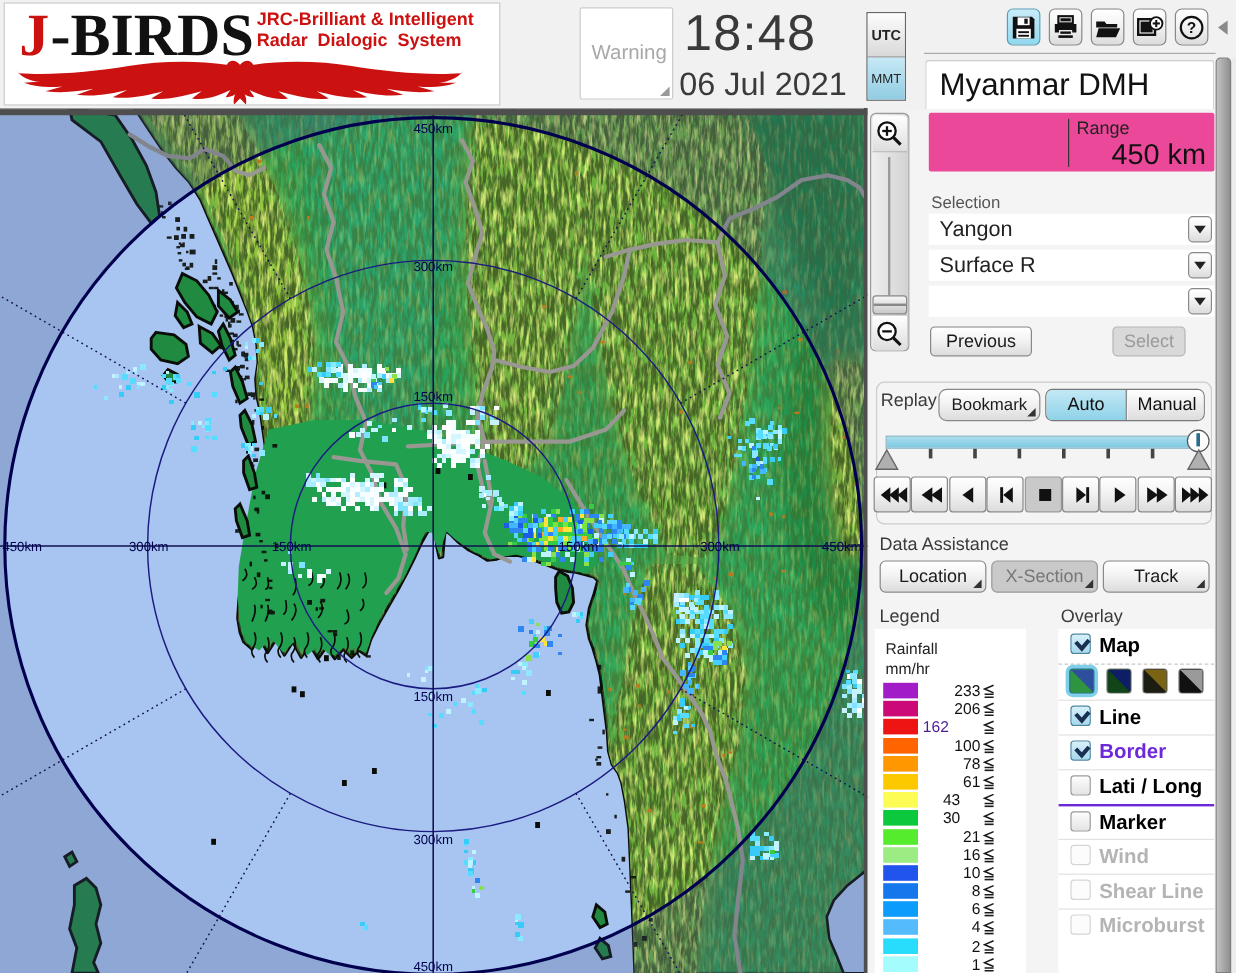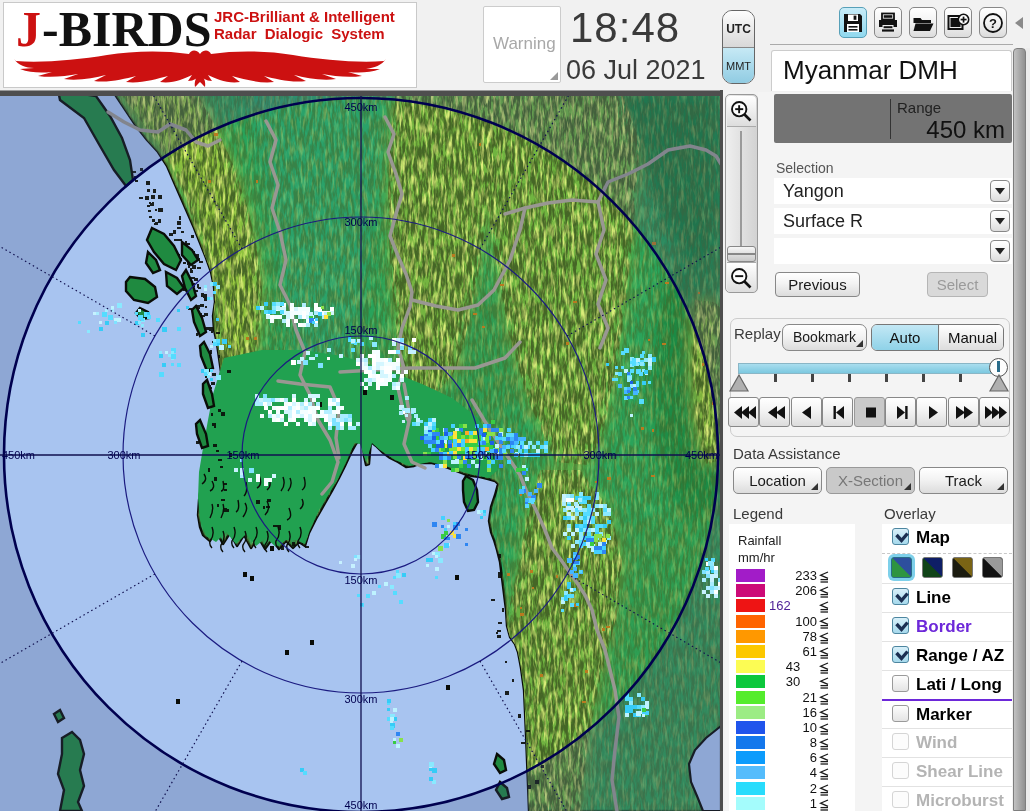--- a/index.html
+++ b/index.html
@@ -30,21 +30,21 @@
 </svg>
 </div>
 <div class="abs" style="left:483px;top:6px;width:78px;height:77px;background:#fff;border:1px solid #ccc;border-radius:2px">
   <span class="abs" style="left:9px;top:27px;font-size:17px;color:#a8a8a8">Warning</span>
   <svg width="10" height="10" viewBox="0 0 10 10" style="position:absolute;right:1px;bottom:1px">
       <polygon points="9,1 9,9 1,9" fill="#999"></polygon>
     </svg>
 </div>
 <div class="abs" style="left:570px;top:4px;width:135px;height:42px;font-size:42px;color:#3a3a3a;letter-spacing:1px">18:48</div>
 <div class="abs" style="left:566px;top:55px;width:150px;height:28px;font-size:27px;color:#3a3a3a">06 Jul 2021</div>
-<div class="abs" style="left:722px;top:10px;width:33px;height:74px;border:1px solid #666;border-radius:10px;overflow:hidden">
+<div class="abs" style="left:722px;top:10px;width:33px;height:74px;border:1px solid #666;border-radius:0;overflow:hidden">
   <div class="abs" style="left:0;top:0;width:31px;height:37px;background:linear-gradient(180deg,#fdfdfd,#d8d8d8);border-bottom:1px solid #888;text-align:center"><span style="font-size:12px;font-weight:bold;color:#222;line-height:37px">UTC</span></div>
   <div class="abs" style="left:0;top:37px;width:31px;height:36px;background:linear-gradient(180deg,#c6e9f5,#8fcbe2);text-align:center"><span style="font-size:11px;font-weight:normal;color:#222;line-height:36px">MMT</span></div>
 </div>
 
 <div class="btn" style="left:839px;top:7px;width:28px;height:31px;background:linear-gradient(180deg,#c8ecf8,#90d8ee);border-color:#57a0b8;padding-top:4px"><svg width="22" height="22" viewBox="0 0 22 22">
       <g>
         <path d="M2 2 h16 l2 2 v16 h-18 z" fill="#111"></path>
         <rect x="6" y="2.5" width="10" height="6.5" fill="#fff"></rect>
         <rect x="11.6" y="3.6" width="2.8" height="4.2" fill="#111"></rect>
         <rect x="5" y="12" width="12" height="8" fill="#fff"></rect>
@@ -1455,21 +1455,21 @@
   <div class="abs" style="left:1px;top:167px;width:29px;height:30px;background:linear-gradient(180deg,#fff,#ddd);border-top:1px solid #aaa;border-radius:0 0 4px 4px;padding:3px 0 0 2px"><svg width="26" height="26" viewBox="0 0 26 26">
         <circle cx="10.2" cy="10.2" r="7.2" fill="#fdfdfd" stroke="#111" stroke-width="1.9"></circle>
         <rect x="6.2" y="9.2" width="8" height="1.9" fill="#111"></rect>
         <line x1="15.5" y1="15.5" x2="21.5" y2="21.5" stroke="#111" stroke-width="2.6"></line>
       </svg></div>
 </div>
 
 <div class="abs" style="left:758px;top:92px;width:272px;height:719px;background:#f4f4f4"></div>
 <div class="abs" style="left:725px;top:293px;width:33px;height:518px;background:#f4f4f4"></div>
 
-<div class="abs" style="left:774px;top:94px;width:238px;height:49px;background:#737373;border-radius:2px">
+<div class="abs" style="left:774px;top:94px;width:238px;height:49px;background:#ec4899;border-radius:2px">
   <div class="abs" style="left:116px;top:5px;width:1px;height:40px;background:#333"></div>
   <span class="abs" style="left:123px;top:5px;font-size:15px;color:#222">Range</span>
   <span class="abs" style="right:7px;top:22px;font-size:24px;color:#111">450 km</span>
 </div>
 <span class="abs" style="left:776px;top:160px;font-size:14px;color:#555">Selection</span>
 <div class="abs" style="left:774px;top:178px;width:238px;height:26px;background:#fff">
   <span class="abs" style="left:9px;top:3px;font-size:18px;color:#222">Yangon</span>
   <div class="btn" style="left:216px;top:2px;width:20px;height:22px;border-radius:4px"><svg width="10" height="7" viewBox="0 0 10 7" style="margin-top:7px">
         <polygon points="0,0 10,0 5,6.5" fill="#222"></polygon>
       </svg></div>
@@ -1808,26 +1808,20 @@
           </svg></span></span>
       <span style="position:absolute;left:34px;top:4px;font-size:17px;font-weight:bold;color:#000;white-space:nowrap">Line</span>
     </div>
     <div style="position:relative;height:29px;border-top:1px solid #e2e2e2">
       <span style="position:absolute;left:10px;top:4px"><span style="position:relative;display:inline-block;width:17px;height:17px;border:1.5px solid #4d86a0;border-radius:3px;background:linear-gradient(180deg,#d8f0fa,#a6d9ec);vertical-align:-3px"><svg width="14" height="12" viewBox="0 0 14 12" style="position:absolute;left:2px;top:3px">
             <path d="M1.5 3 L6.5 8.5 L12.5 1.5" fill="none" stroke="#1b2f52" stroke-width="3.4"></path>
           </svg></span></span>
       <span style="position:absolute;left:34px;top:4px;font-size:17px;font-weight:bold;color:#6d28d9;white-space:nowrap">Border</span>
     </div>
     <div style="position:relative;height:29px;border-top:1px solid #e2e2e2">
-      <span style="position:absolute;left:10px;top:4px"><span style="position:relative;display:inline-block;width:17px;height:17px;border:1.5px solid #4d86a0;border-radius:3px;background:linear-gradient(180deg,#d8f0fa,#a6d9ec);vertical-align:-3px"><svg width="14" height="12" viewBox="0 0 14 12" style="position:absolute;left:2px;top:3px">
-            <path d="M1.5 3 L6.5 8.5 L12.5 1.5" fill="none" stroke="#1b2f52" stroke-width="3.4"></path>
-          </svg></span></span>
-      <span style="position:absolute;left:34px;top:4px;font-size:17px;font-weight:bold;color:#000;white-space:nowrap">Range / AZ</span>
-    </div>
-    <div style="position:relative;height:29px;border-top:1px solid #e2e2e2">
       <span style="position:absolute;left:10px;top:4px"><span style="position:relative;display:inline-block;width:17px;height:17px;border:1.5px solid #9a9a9a;border-radius:3px;background:linear-gradient(180deg,#fdfdfd,#e4e4e4);vertical-align:-3px"></span></span>
       <span style="position:absolute;left:34px;top:4px;font-size:17px;font-weight:bold;color:#000;white-space:nowrap">Lati / Long</span>
     </div>
     <div style="position:relative;height:29px;border-top:2px solid #6d28d9">
       <span style="position:absolute;left:10px;top:4px"><span style="position:relative;display:inline-block;width:17px;height:17px;border:1.5px solid #9a9a9a;border-radius:3px;background:linear-gradient(180deg,#fdfdfd,#e4e4e4);vertical-align:-3px"></span></span>
       <span style="position:absolute;left:34px;top:4px;font-size:17px;font-weight:bold;color:#000;white-space:nowrap">Marker</span>
     </div>
     <div style="position:relative;height:29px;border-top:1px solid #e2e2e2">
       <span style="position:absolute;left:10px;top:4px"><span style="position:relative;display:inline-block;width:17px;height:17px;border:1.5px solid #d5d5d5;border-radius:3px;background:#fcfcfc;vertical-align:-3px"></span></span>
       <span style="position:absolute;left:34px;top:4px;font-size:17px;font-weight:bold;color:#b4b4b4;white-space:nowrap">Wind</span>

